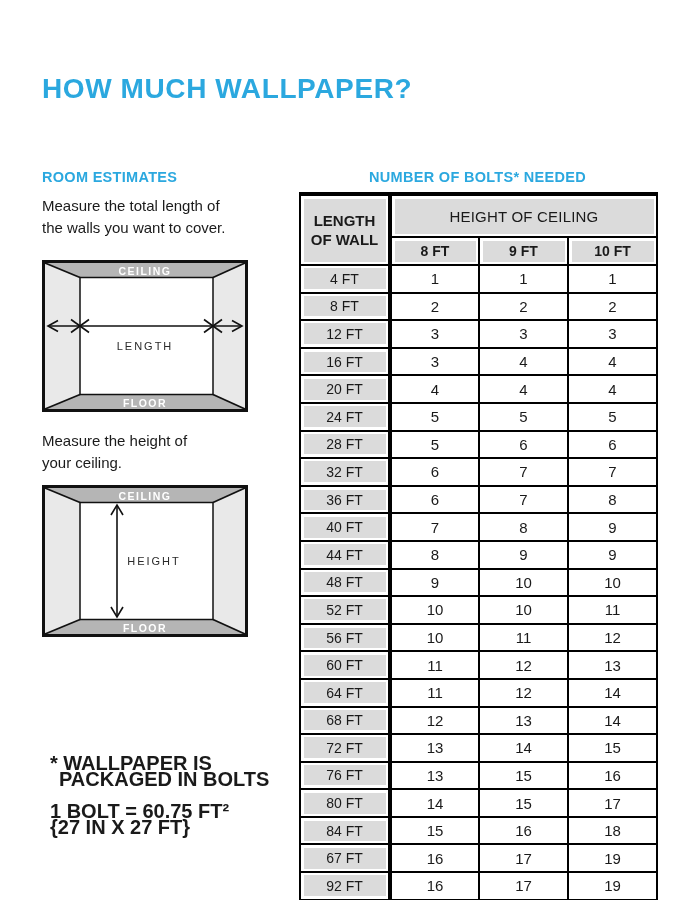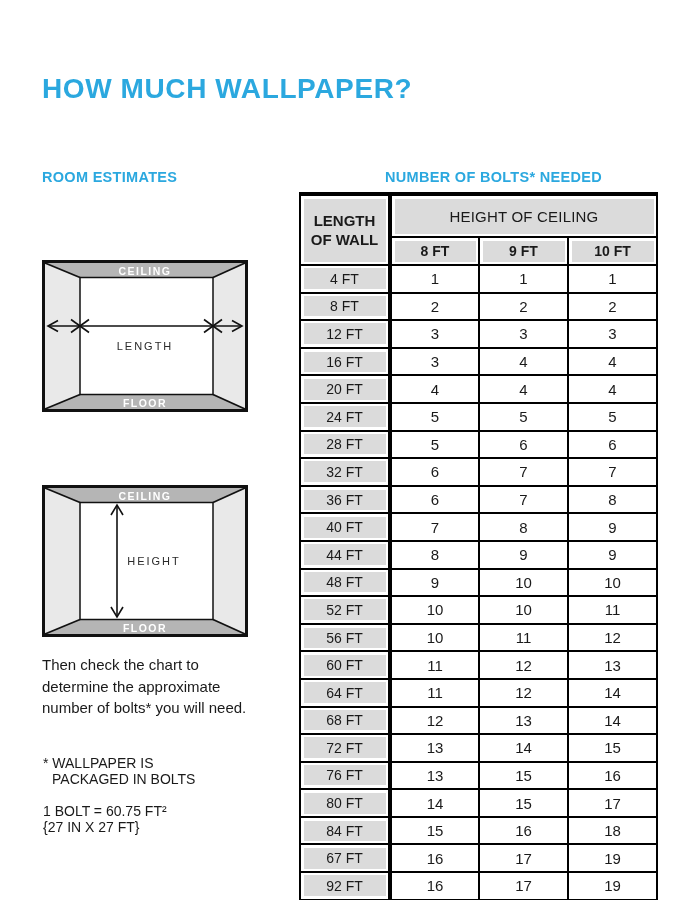--- a/index.html
+++ b/index.html
@@ -18,21 +18,21 @@
     position:absolute; margin:0; font-size:14.5px; line-height:15px;
     font-weight:bold; letter-spacing:0.3px;
   }
   .left-col  { position:absolute; left:42px;  top:0; width:250px; height:796px; }
   .right-col { position:absolute; left:299px; top:0; width:357px; height:900px; }
   .left-col > *, .right-col > * { position:absolute; }
   .body-text {
     left:0; margin:0; font-size:15px; line-height:21.5px;
     white-space:pre-line; color:var(--ink,#1a1a1a);
   }
-  .note-text { left:1px; font-size:14px; line-height:16px; font-weight:normal; }
+  .note-text { left:8px; font-size:20px; line-height:16px; font-weight:bold; }
   .note-text .indent { margin-left:9px; }
   .diag { left:0; }
   .diag text { font-family:"Liberation Sans", sans-serif; }
   .band-label { fill:#ffffff; font-size:10.5px; font-weight:bold; letter-spacing:1.5px; }
   .dim-label  { fill:#2a2a2a; font-size:11px; letter-spacing:2px; }
   .fill-band { fill:var(--band_gray,#B5B5B5); }
   .fill-wall { fill:var(--wall_gray,#E9E9E9); }
 
   table.bolts {
     border-collapse:collapse; table-layout:fixed; width:357px;
@@ -61,20 +61,22 @@
 </head>
 <body>
 
 <div class="page">
 
   <h1 class="title accent">HOW MUCH WALLPAPER?</h1>
 
   <div class="left-col">
     <h2 class="section-heading accent" style="left:0; top:130px;">ROOM ESTIMATES</h2>
 
+    <p class="body-text" style="top:155px;">Measure the total length of
+the walls you want to cover.</p>
 
     <svg class="diag" style="top:220px;" width="206" height="152" viewBox="0 0 206 152">
       <rect x="1.5" y="1.5" width="203" height="149" fill="#ffffff"></rect>
       <polygon class="fill-band" points="3,3 203,3 171,17.5 38,17.5"></polygon>
       <polygon class="fill-band" points="3,149 203,149 171,134.5 38,134.5"></polygon>
       <polygon class="fill-wall" points="3,3 38,17.5 38,134.5 3,149"></polygon>
       <polygon class="fill-wall" points="203,3 171,17.5 171,134.5 203,149"></polygon>
       <rect x="38" y="17.5" width="133" height="117" fill="#ffffff" stroke="#111111" stroke-width="1.5"></rect>
       <g stroke="#111111" stroke-width="1.8">
         <line x1="3" y1="3" x2="38" y2="17.5"></line>
@@ -90,20 +92,22 @@
         <polyline points="16,60.5 6,66 16,71.5"></polyline>
         <polyline points="190,60.5 200,66 190,71.5"></polyline>
         <line x1="29" y1="59.5" x2="47" y2="72.5"></line>
         <line x1="29" y1="72.5" x2="47" y2="59.5"></line>
         <line x1="162" y1="59.5" x2="180" y2="72.5"></line>
         <line x1="162" y1="72.5" x2="180" y2="59.5"></line>
       </g>
       <text x="103" y="90" text-anchor="middle" class="dim-label">LENGTH</text>
     </svg>
 
+    <p class="body-text" style="top:390px;">Measure the height of
+your ceiling.</p>
 
     <svg class="diag" style="top:445px;" width="206" height="152" viewBox="0 0 206 152">
       <rect x="1.5" y="1.5" width="203" height="149" fill="#ffffff"></rect>
       <polygon class="fill-band" points="3,3 203,3 171,17.5 38,17.5"></polygon>
       <polygon class="fill-band" points="3,149 203,149 171,134.5 38,134.5"></polygon>
       <polygon class="fill-wall" points="3,3 38,17.5 38,134.5 3,149"></polygon>
       <polygon class="fill-wall" points="203,3 171,17.5 171,134.5 203,149"></polygon>
       <rect x="38" y="17.5" width="133" height="117" fill="#ffffff" stroke="#111111" stroke-width="1.5"></rect>
       <g stroke="#111111" stroke-width="1.8">
         <line x1="3" y1="3" x2="38" y2="17.5"></line>
@@ -115,37 +119,34 @@
       <text x="103" y="14.5" text-anchor="middle" class="band-label">CEILING</text>
       <text x="103" y="146.5" text-anchor="middle" class="band-label">FLOOR</text>
       <g stroke="#111111" stroke-width="1.6" fill="none">
         <line x1="75" y1="20" x2="75" y2="132"></line>
         <polyline points="69,30 75,20 81,30"></polyline>
         <polyline points="69,122 75,132 81,122"></polyline>
       </g>
       <text x="112" y="80" text-anchor="middle" class="dim-label">HEIGHT</text>
     </svg>
 
-    <p class="body-text" style="top:614px;">Then check the chart to
-determine the approximate
-number of bolts* you will need.</p>
 
     <div class="note-text" style="top:715px;">
       <div>* WALLPAPER IS</div>
       <div class="indent">PACKAGED IN BOLTS</div>
     </div>
 
     <div class="note-text" style="top:763px;">
       <div>1 BOLT = 60.75 FT²</div>
       <div>{27 IN X 27 FT}</div>
     </div>
   </div>
 
   <div class="right-col">
-    <h2 class="section-heading accent" style="left:16px; top:130px; width:357px; text-align:center;">NUMBER OF BOLTS* NEEDED</h2>
+    <h2 class="section-heading accent" style="left:0; top:130px; width:357px; text-align:center;">NUMBER OF BOLTS* NEEDED</h2>
 
     <table class="bolts" style="top:152px; left:0;">
       <colgroup>
         <col style="width:90px">
           <col style="width:89px">
           <col style="width:89px">
           <col style="width:89px">
       </colgroup>
       <thead>
         <tr class="row-group">

